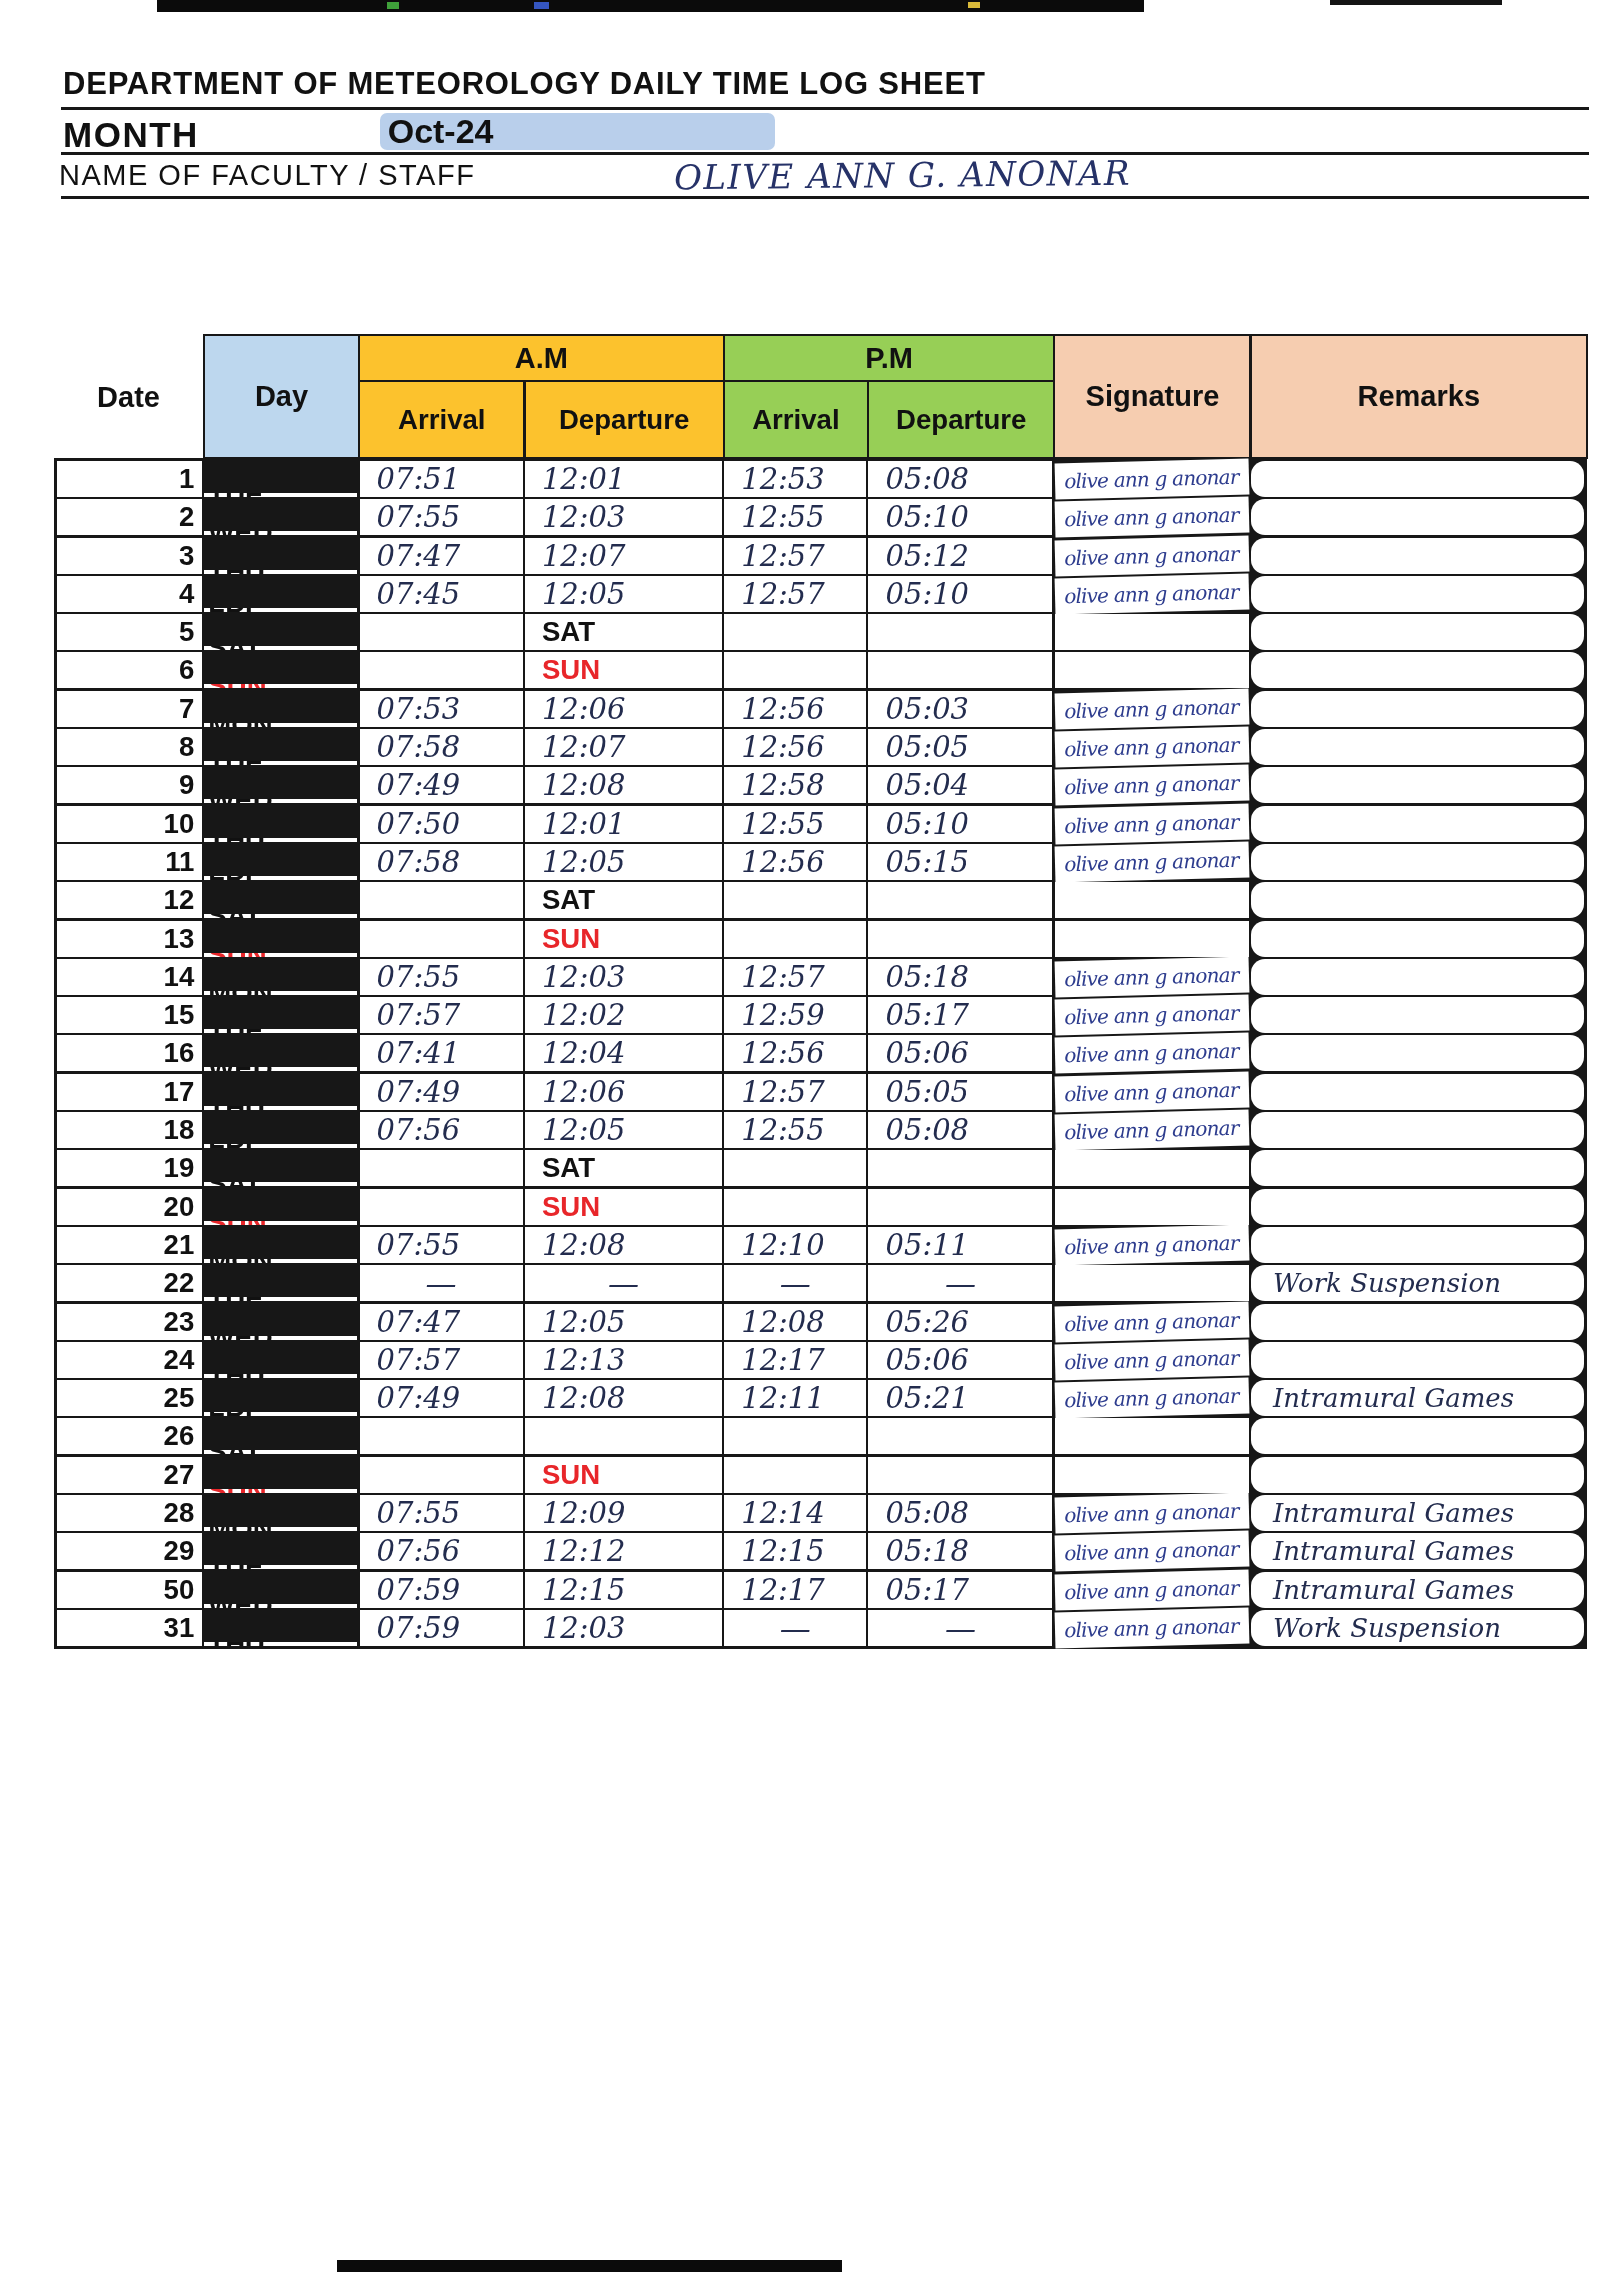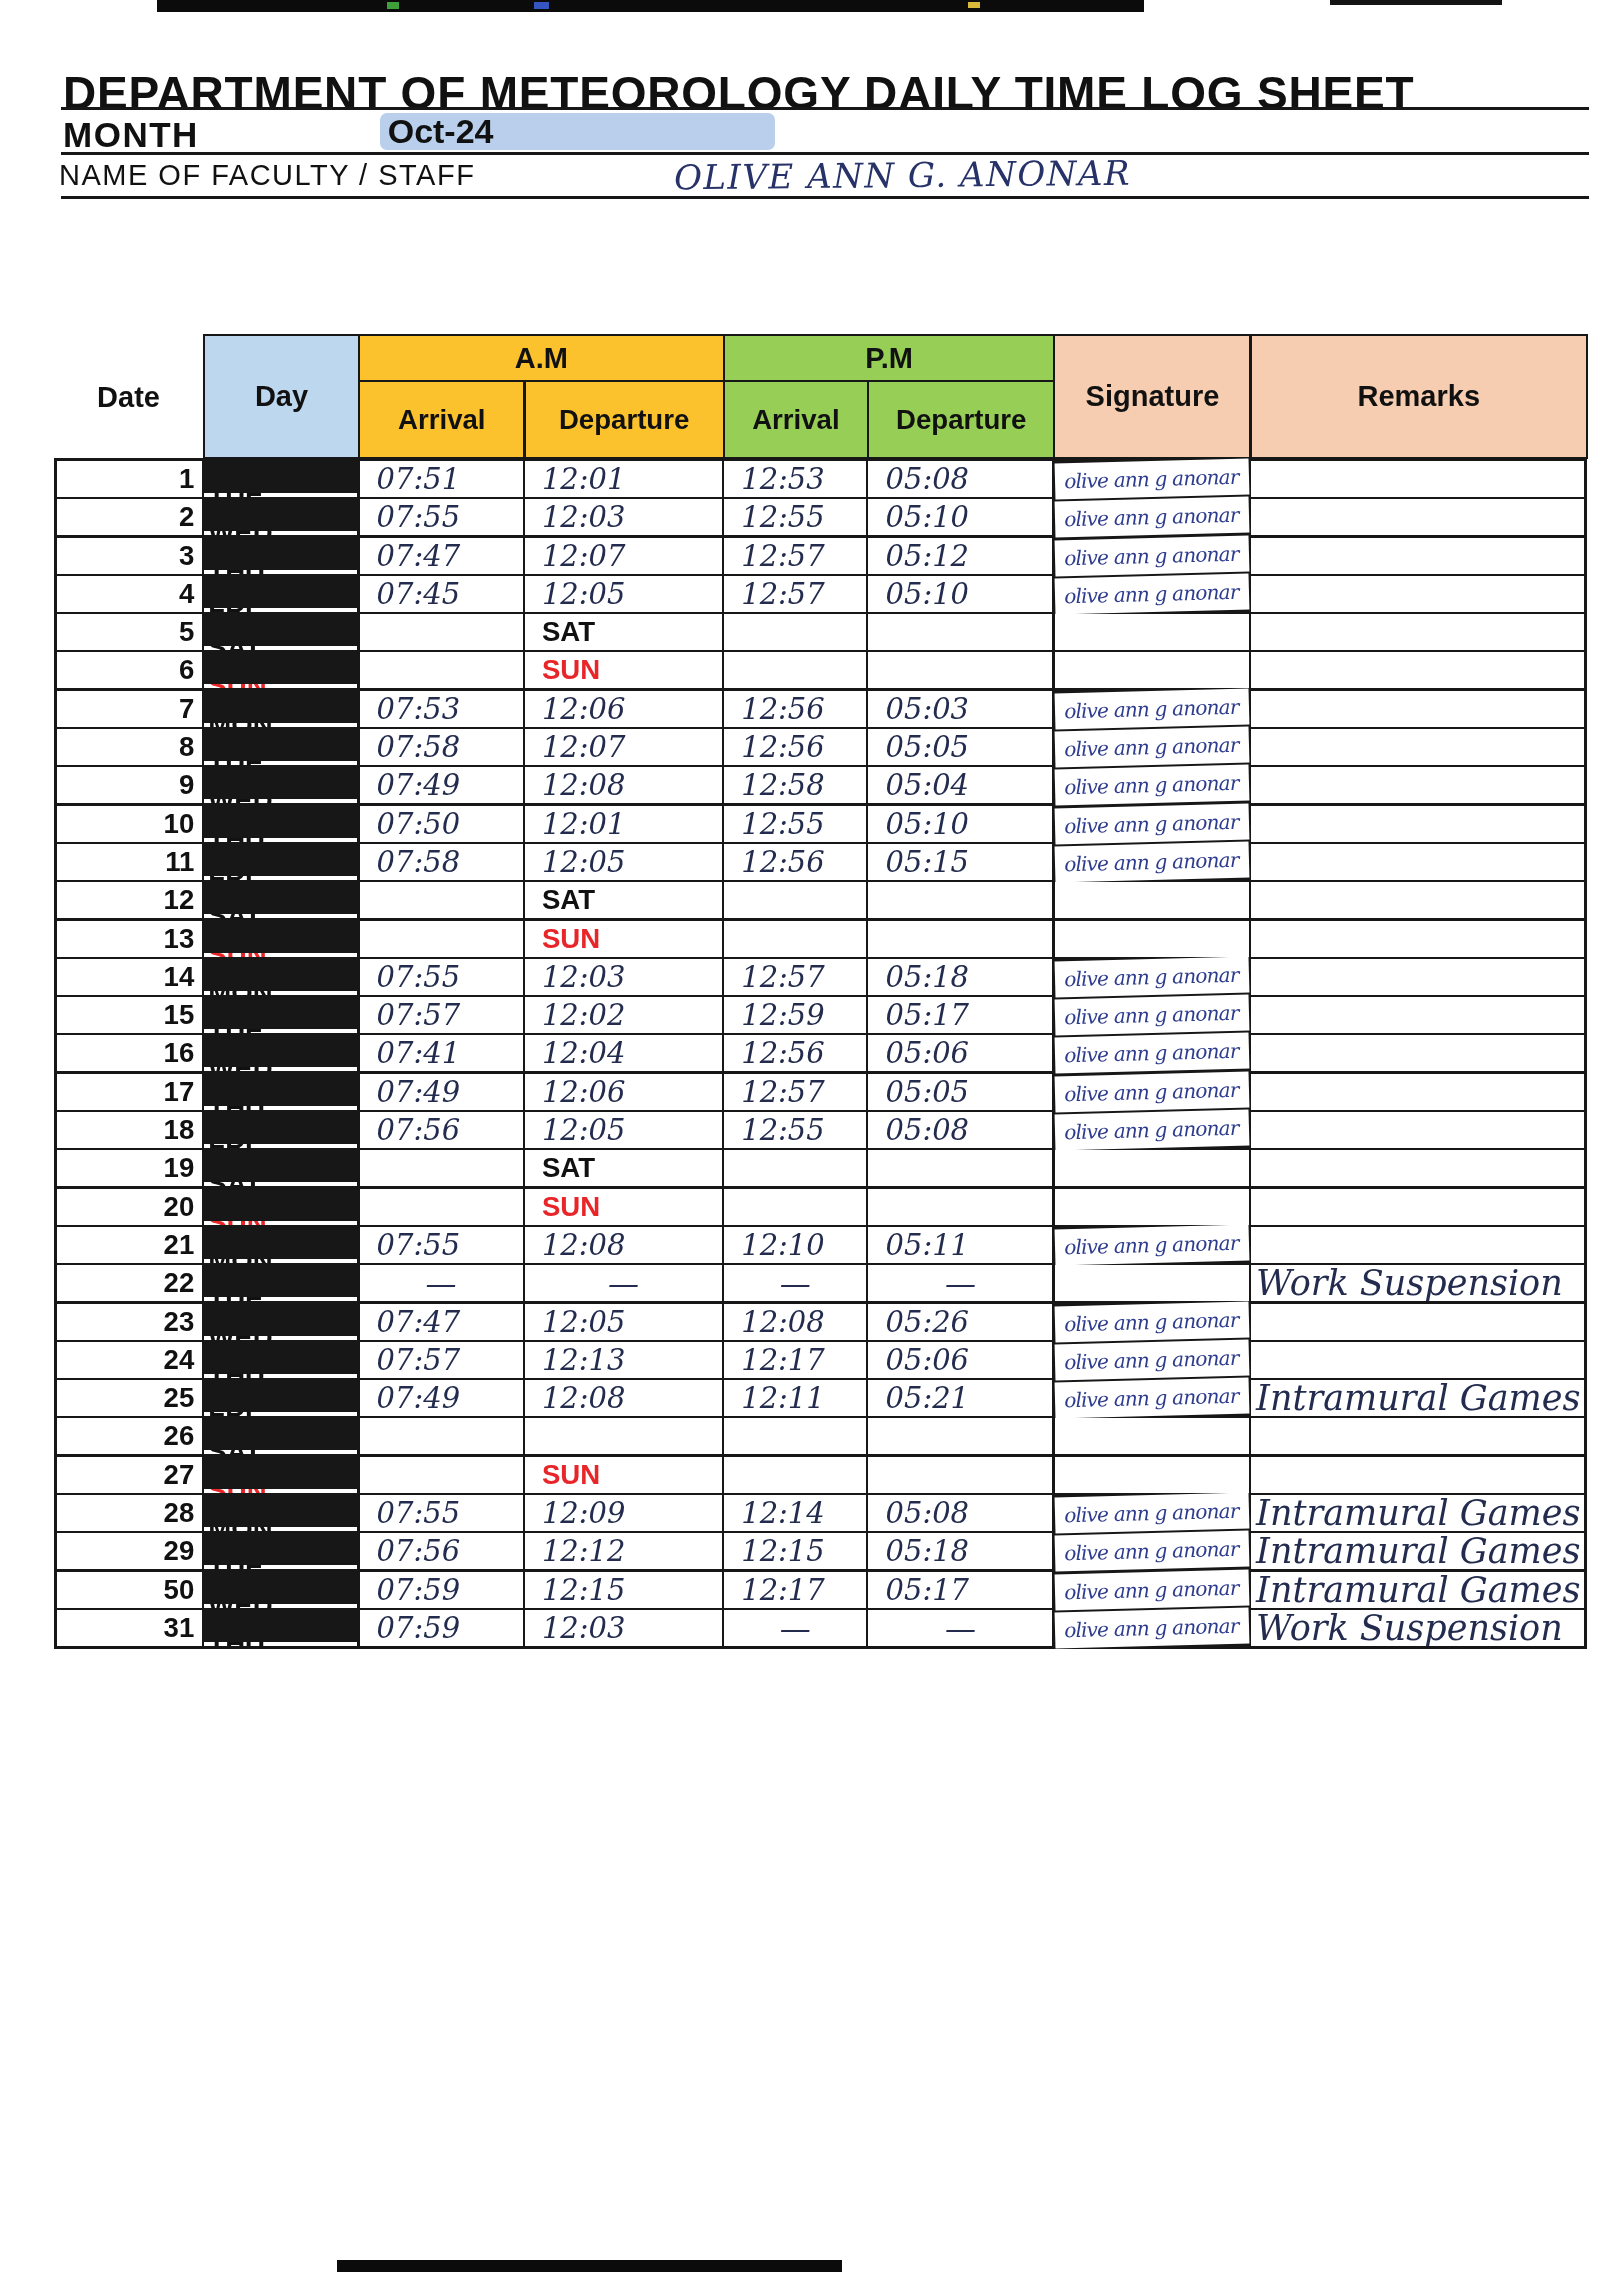--- a/index.html
+++ b/index.html
@@ -17,21 +17,21 @@
   .strip-top    { position:absolute; left:157px; top:0; width:987px; height:11.5px; background:#0b0b0b; }
   .strip-top-r  { position:absolute; left:1330px; top:0; width:172px; height:4.6px; background:#141414; }
   .strip-bottom { position:absolute; left:337px; top:2260px; width:505px; height:13px; background:#0b0b0b; }
   .speck { position:absolute; }
   .speck.g { left:230px; top:2.3px; width:12.2px; height:6.9px; background:#3fa03a; }
   .speck.b { left:377px; top:1.5px; width:15.3px; height:7.7px; background:#3556c0; }
   .speck.y { left:811px; top:2.3px; width:12.2px; height:6.1px; background:#d8b93a; }
 
   .title {
     position:absolute; left:63px; top:66px;
-    font-size:46px; font-weight:700; letter-spacing:0.8px;
+    font-size:31px; font-weight:700; letter-spacing:0.8px;
     white-space:nowrap;
   }
   .rule { position:absolute; left:61px; width:1528px; height:3.1px; background:#171717; }
   #rule1 { top:107px; }
   #rule2 { top:152px; }
   #rule3 { top:196px; }
 
   .month-label {
     position:absolute; left:63px; top:115px;
     font-size:35px; font-weight:700; letter-spacing:1.5px;
@@ -118,21 +118,21 @@
     font-style:normal; font-weight:700;
     color:#111; font-size:27.6px;
   }
   .red { color:var(--sunday-red, #e8262a); }
   .sig { padding-left:9.2px; }
   .script {
     font-family:"DejaVu Serif", serif; font-style:italic;
     color:#2d3c8e; font-size:20px; letter-spacing:-0.8px;
     white-space:nowrap; transform:rotate(-1.5deg);
   }
-  .rem { padding-left:5px; font-size:35px; white-space:nowrap; }
+  .rem { padding-left:22px; font-size:26px; white-space:nowrap;border-radius:14px; }
 </style>
 </head>
 <body>
 
 <div class="page">
 
   <div class="strip-top">
     <div class="speck g"></div>
     <div class="speck b"></div>
     <div class="speck y"></div>

